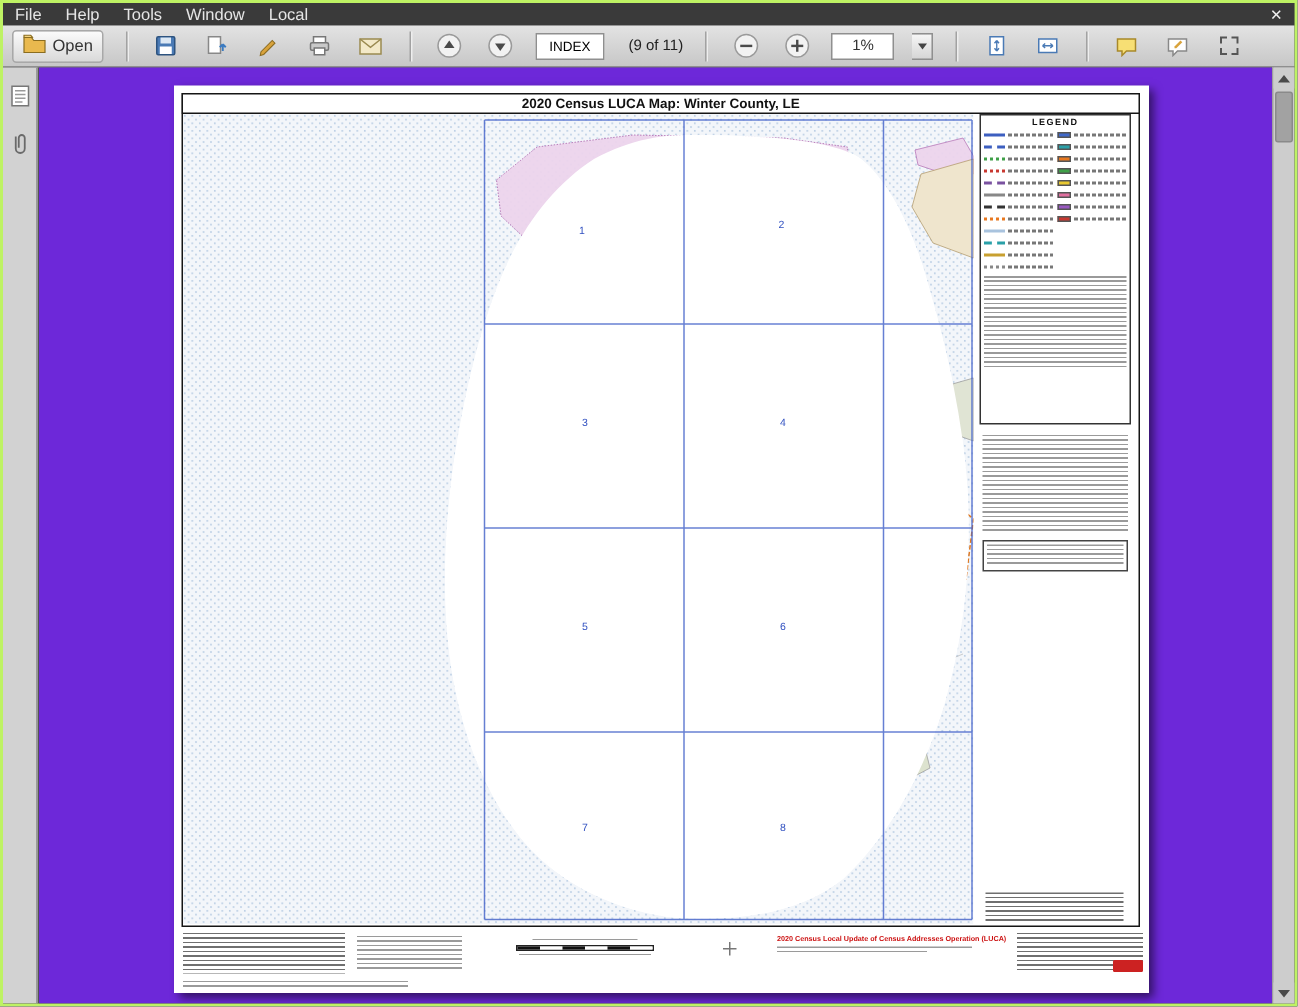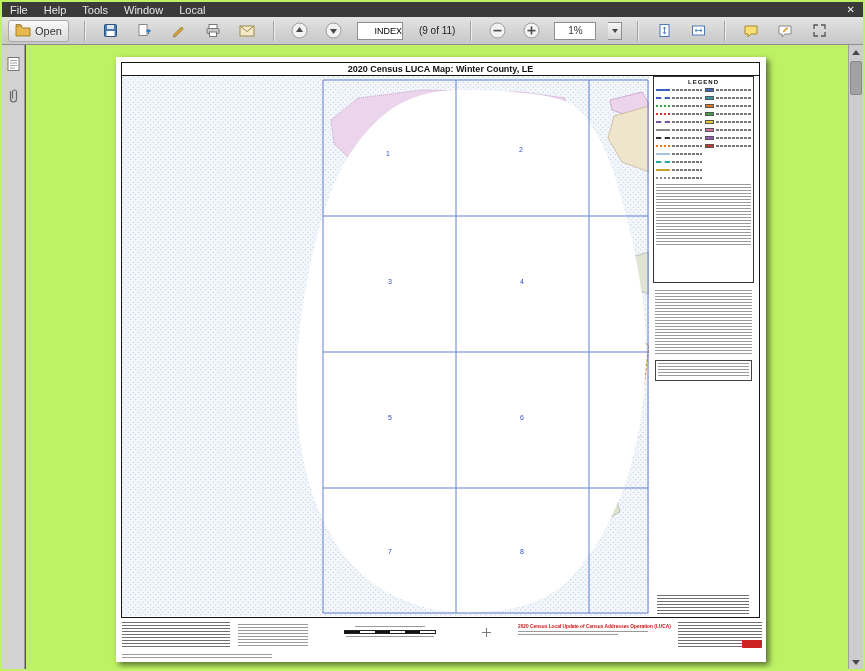--- a/index.html
+++ b/index.html
@@ -15,37 +15,37 @@
 
   
   .toolbar{position:absolute;left:0;top:15px;right:0;height:28px;
            background:linear-gradient(#e3e3e3,#c7c7c7);border-bottom:1px solid #8f8f8f;
            display:flex;align-items:center;padding:0 6px;gap:12px;font-size:11px;color:#333;}
   .tbtn{display:flex;align-items:center;gap:4px;padding:2px 6px;border:1px solid #a8a8a8;border-radius:3px;
         background:linear-gradient(#fbfbfb,#d9d9d9);height:22px;}
   .ibtn{display:flex;align-items:center;justify-content:center;width:22px;height:22px;border-radius:3px;}
   .tdiv{width:1px;height:20px;background:#a2a2a2;box-shadow:1px 0 0 #eee;margin:0 3px;}
   .page-input{width:46px;height:18px;border:1px solid #8f8f8f;background:#fff;font-size:9px;
-              text-align:right;font-family:"Liberation Sans",sans-serif;padding:0;}
+              text-align:center;font-family:"Liberation Sans",sans-serif;padding:0;}
   .page-count{font-size:10px;color:#222;margin-left:4px;}
   .zoom-box{width:42px;height:18px;border:1px solid #8f8f8f;background:#fff;display:flex;
             align-items:center;justify-content:center;font-size:10px;}
   .zoom-drop{width:14px;height:18px;border:1px solid #8f8f8f;border-left:none;background:linear-gradient(#f6f6f6,#d6d6d6);
              display:flex;align-items:center;justify-content:center;}
   .caret{width:0;height:0;border-left:3px solid transparent;border-right:3px solid transparent;border-top:4px solid #444;}
   .right-nav{margin-left:auto;display:flex;align-items:center;gap:0;}
   .nav-label{color:#1b6db0;font-weight:bold;font-size:11px;padding:0 12px;}
   .rdiv{width:1px;height:18px;background:#a8a8a8;box-shadow:1px 0 0 #eee;}
 
   
   .appbody{position:absolute;left:0;top:43px;right:0;bottom:0;}
   .sidebar{position:absolute;left:0;top:0;bottom:0;width:23px;background:#d2d2d2;border-right:1px solid #9a9a9a;
            display:flex;flex-direction:column;align-items:center;padding-top:8px;gap:10px;}
   .sbtn{width:21px;height:22px;display:flex;align-items:center;justify-content:center;}
-  .canvas{position:absolute;left:24px;top:0;right:15px;bottom:0;background:#bef264;overflow:hidden;}
+  .canvas{position:absolute;left:24px;top:0;right:15px;bottom:0;background:#6d28d9;overflow:hidden;}
   .scrollbar{position:absolute;right:0;top:0;bottom:0;width:15px;background:#cdcdcd;border-left:1px solid #9f9f9f;}
   .sb-btn{position:absolute;left:0;width:14px;height:14px;background:#cdcdcd;display:flex;align-items:center;justify-content:center;}
   .sb-up{top:0;} .sb-down{bottom:0;}
   .tri-up{width:0;height:0;border-left:4px solid transparent;border-right:4px solid transparent;border-bottom:5px solid #4a4a4a;}
   .tri-down{width:0;height:0;border-left:4px solid transparent;border-right:4px solid transparent;border-top:5px solid #4a4a4a;}
   .sb-thumb{position:absolute;left:1px;top:16px;width:12px;height:34px;background:#a2a2a2;border:1px solid #8a8a8a;border-radius:2px;}
 
   
   .page{position:absolute;left:90px;top:12px;width:650px;height:605px;background:#fff;
         box-shadow:3px 3px 6px rgba(0,0,0,.55);}

